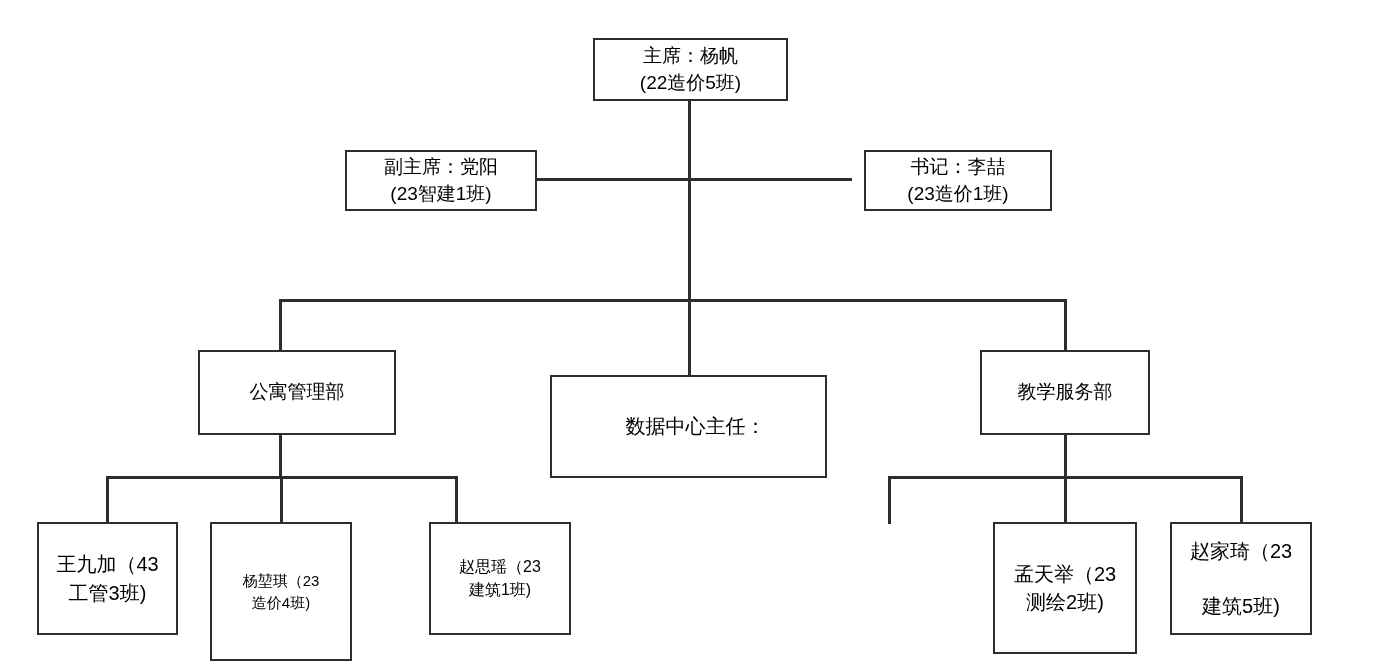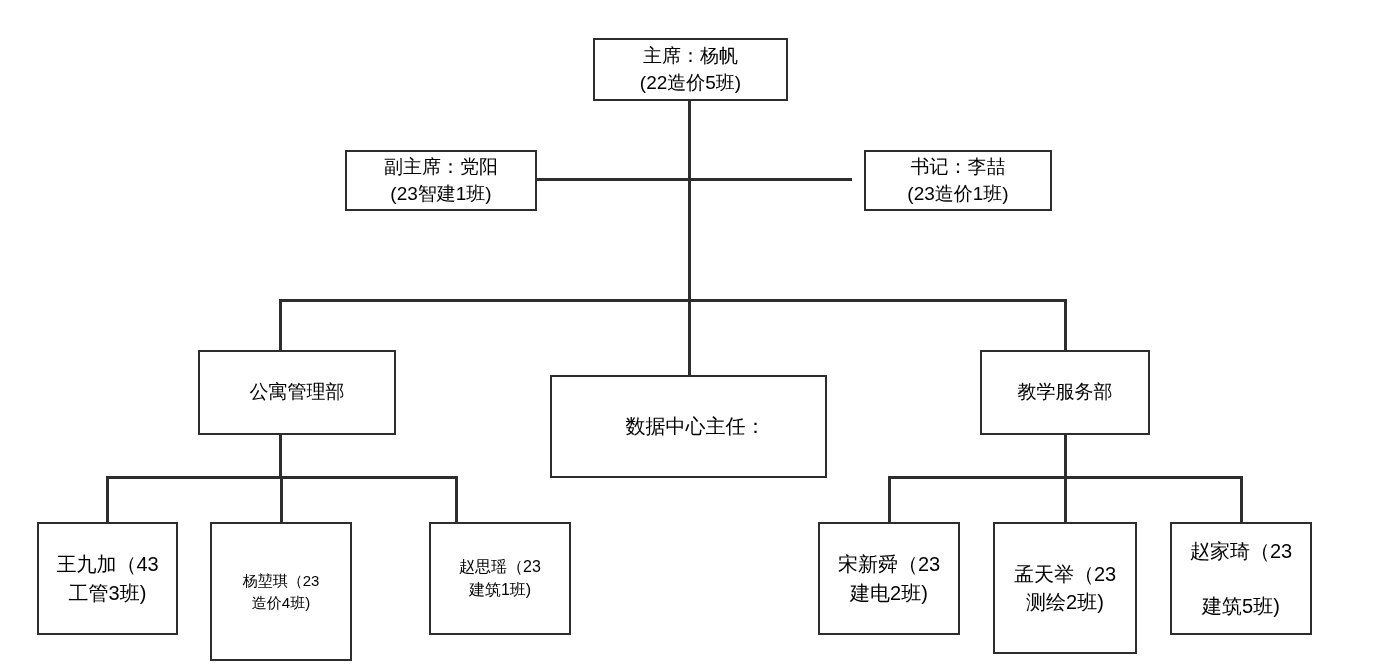--- a/index.html
+++ b/index.html
@@ -93,24 +93,20 @@
   </div>
   <div class="box" style="left:210px; top:522px; width:142px; height:139px; font-size:15px;">
     <div class="ln">杨堃琪（23</div>
     <div class="ln">造价4班)</div>
   </div>
   <div class="box" style="left:385px; top:522px; width:142px; height:113px; font-size:16px;margin-left:44px;">
     <div class="ln">赵思瑶（23</div>
     <div class="ln">建筑1班)</div>
   </div>
 
-  <div class="box" style="left:818px; top:522px; width:142px; height:113px; font-size:20px;">
-    <div class="ln">宋新舜（23</div>
-    <div class="ln">建电2班)</div>
-  </div>
   <div class="box" style="left:993px; top:522px; width:144px; height:132px; font-size:20px;">
     <div class="ln">孟天举（23</div>
     <div class="ln">测绘2班)</div>
   </div>
   <div class="box" style="left:1170px; top:522px; width:142px; height:113px; font-size:20px;gap:26px;">
     <div class="ln">赵家琦（23</div>
     <div class="ln">建筑5班)</div>
   </div>
 
 </div>

